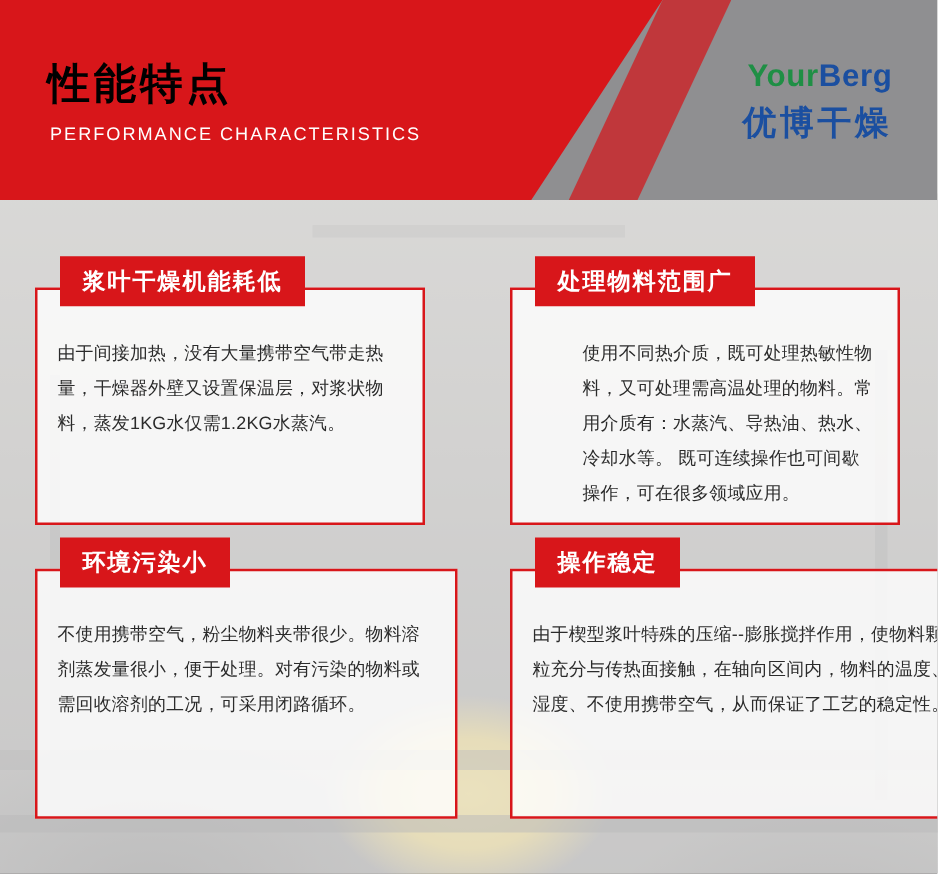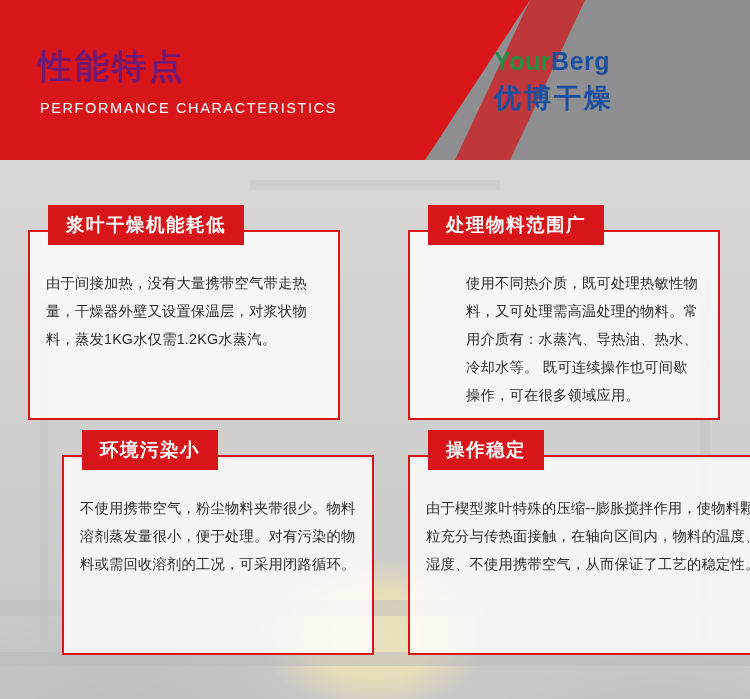--- a/index.html
+++ b/index.html
@@ -81,35 +81,35 @@
     width: 130px; height: 160px;
     background: #c9282c;
     clip-path: polygon(75px 0, 130px 0, 55px 160px, 0 160px);
     opacity: 0.85;
   }
   .title-cn {
     position: absolute;
     left: 38px; top: 44px;
     font-size: 34px;
     font-weight: bold;
-    color: #701a75;
+    color: #000000;
     letter-spacing: 3px;
   }
   .title-en {
     position: absolute;
     left: 40px; top: 100px;
     font-size: 14.5px;
     color: #ffffff;
     letter-spacing: 1.6px;
     font-family: "Liberation Sans", sans-serif;
   }
   .brand {
     position: absolute;
     right: 36px; top: 48px;
-    text-align: left;
+    text-align: right;
     width: 220px;
   }
   .brand-en {
     font-size: 25px;
     font-weight: bold;
     letter-spacing: 0.5px;
     line-height: 1.05;
   }
   .brand-en .y { color: #1f8f45; }
   .brand-en .b { color: #1b4fa0; }
@@ -151,21 +151,21 @@
     padding: 38px 16px 14px 16px;
     font-size: 14.3px;
     line-height: 1.95;
     color: #2b2b2b;
     letter-spacing: 0.2px;
   }
 
   
   .c1 { left: 28px;  top: 75px;  width: 312px; height: 190px; }
   .c2 { left: 408px; top: 75px;  width: 312px; height: 190px; padding-left: 40px; }
-  .c3 { left: 28px;  top: 300px; width: 312px; height: 200px; margin-left: 34px; }
+  .c3 { left: 28px;  top: 300px; width: 338px; height: 200px; }
   .c4 { left: 408px; top: 300px; width: 372px; height: 200px; }
 </style>
 </head>
 <body>
 
 <div class="page">
 
   <div class="bg">
     <div class="bg-machine"></div>
     <div class="bg-beam b1"></div>

